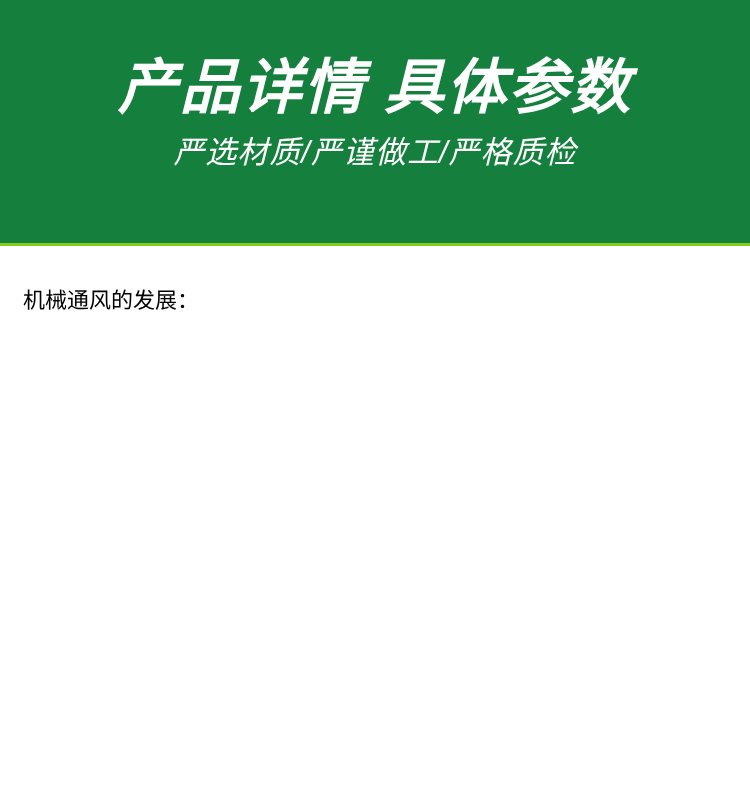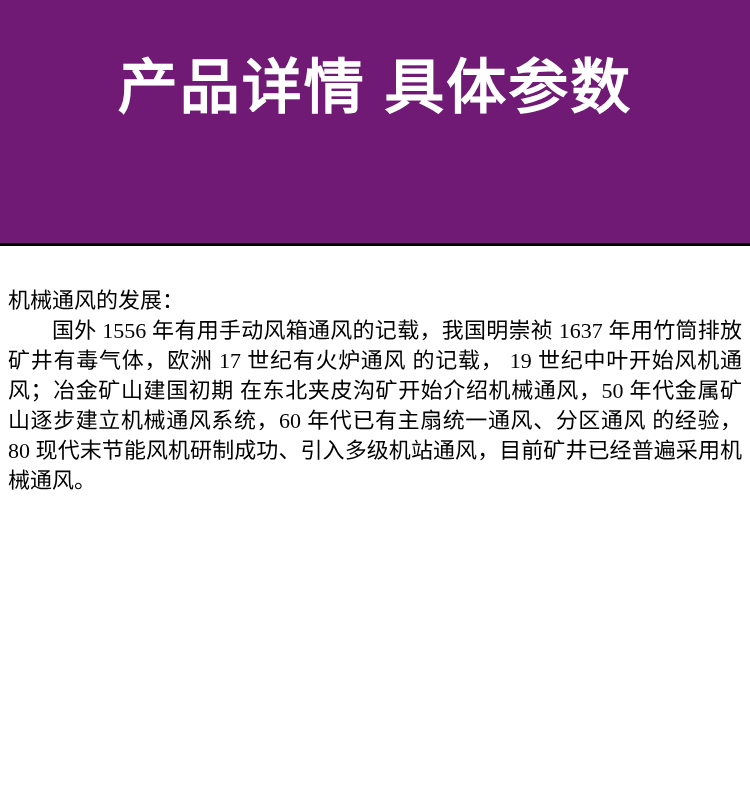--- a/index.html
+++ b/index.html
@@ -14,23 +14,24 @@
     margin: 0 auto;
     background: #ffffff;
     overflow: hidden;
     border-right: 1px solid #eef1f6;
   }
   
   .banner {
     position: relative;
     width: 100%;
     height: 243px;
-    background: #701a75;
-    border-bottom: 3px solid #000000;
+    background: #15803d;
+    border-bottom: 3px solid #84cc16;
     box-sizing: content-box;
+    font-style: italic;
   }
   .banner-title {
     position: absolute;
     top: 56px;
     left: 0;
     width: 100%;
     margin: 0;
     text-align: center;
     color: #ffffff;
     font-family: "Liberation Sans", "DejaVu Sans", sans-serif;
@@ -50,21 +51,21 @@
     color: #ffffff;
     font-family: "Liberation Sans", "DejaVu Sans", sans-serif;
     font-size: 31px;
     font-weight: 400;
     letter-spacing: 1px;
     line-height: 1.2;
     white-space: nowrap;
   }
   
   .content {
-    padding: 40px 8px 0 8px;
+    padding: 40px 8px 0 23px;
     color: #000000;
     font-family: "Liberation Serif", "DejaVu Serif", serif;
     font-size: 22px;
     line-height: 30px;
     text-align: justify;
     letter-spacing: 0;
   }
   .content-heading {
     margin: 0;
     font-weight: 400;
@@ -74,20 +75,20 @@
     text-indent: 2em;
   }
 </style>
 </head>
 <body>
 
 <div class="page">
 
   <header class="banner">
     <h1 class="banner-title">产品详情 具体参数</h1>
+    <p class="banner-subtitle">严选材质/严谨做工/严格质检</p>
   </header>
 
   <main class="content">
     <p class="content-heading">机械通风的发展：</p>
-    <p class="content-para">国外 1556 年有用手动风箱通风的记载，我国明崇祯 1637 年用竹筒排放矿井有毒气体，欧洲 17 世纪有火炉通风 的记载， 19 世纪中叶开始风机通风；冶金矿山建国初期 在东北夹皮沟矿开始介绍机械通风，50 年代金属矿山逐步建立机械通风系统，60 年代已有主扇统一通风、分区通风 的经验，80 现代末节能风机研制成功、引入多级机站通风，目前矿井已经普遍采用机械通风。</p>
   </main>
 
 </div>
 
 </body></html>

